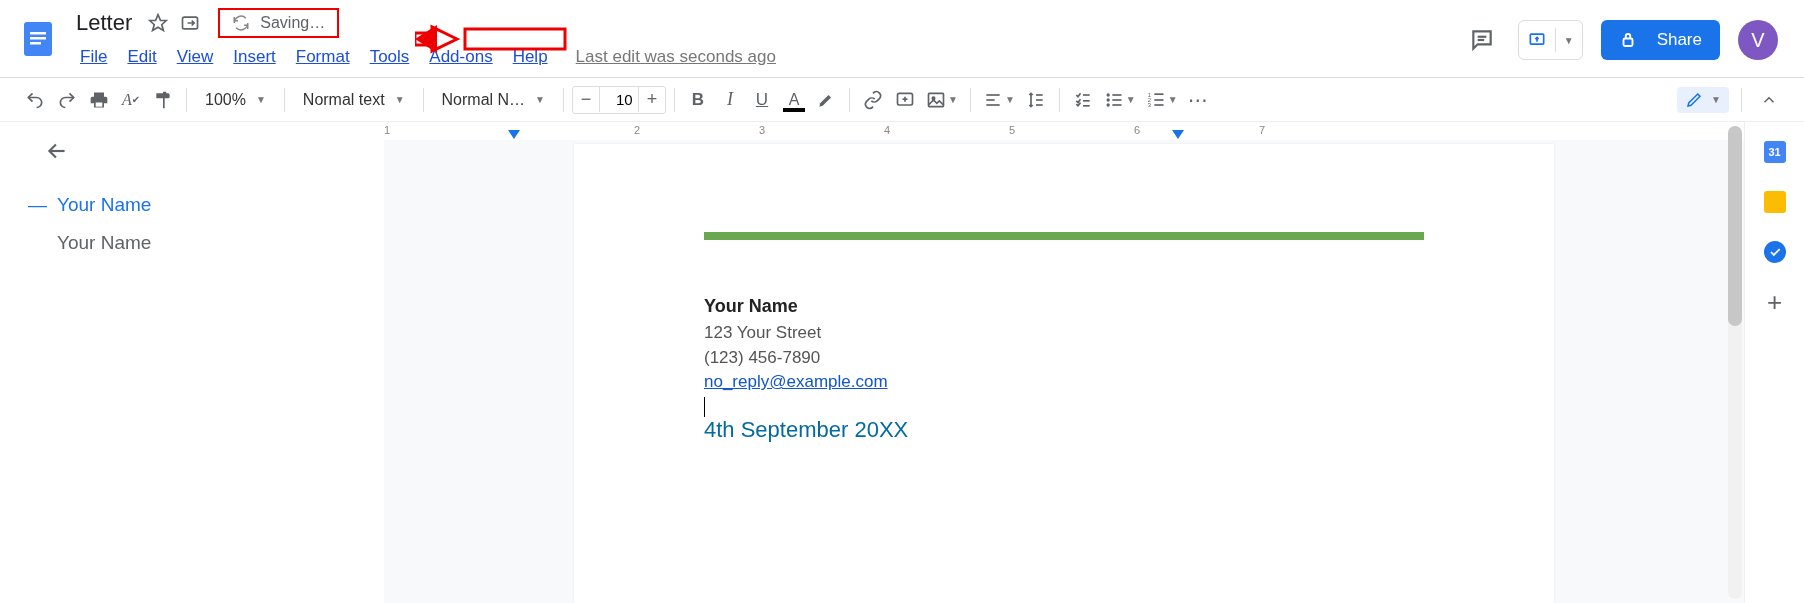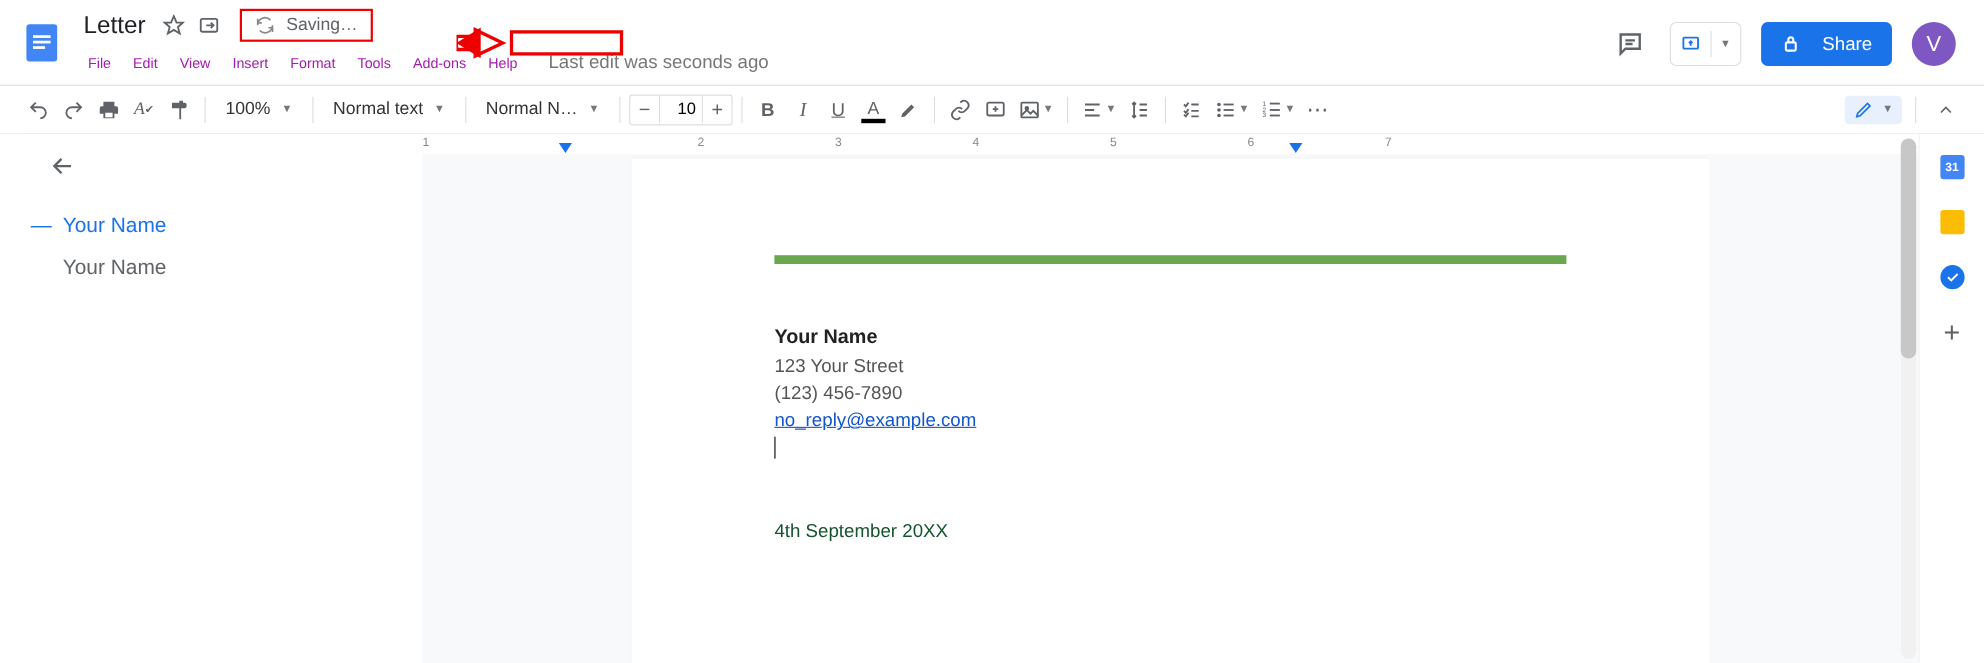--- a/index.html
+++ b/index.html
@@ -9,22 +9,22 @@
   .header { display: flex; align-items: flex-start; padding: 8px 16px 0 16px; height: 78px; border-bottom: 1px solid #ddd; justify-content: center; }
   .docs-logo { width: 44px; height: 60px; display: flex; align-items: center; justify-content: center; margin-right: 10px; }
   .docs-logo svg { width: 40px; height: 40px; }
   .title-area { flex: 1; }
   .title-row { display: flex; align-items: center; height: 30px; }
   .doc-title { font-size: 22px; color: #202124; padding: 2px 6px; margin-right: 4px; }
   .title-icon { width: 28px; height: 28px; display: flex; align-items: center; justify-content: center; color: #5f6368; margin: 0 2px; cursor: pointer; }
   .saving-box { display: flex; align-items: center; border: 2px solid #e00; padding: 4px 12px; margin-left: 12px; color: #5f6368; font-size: 16px; }
   .saving-box .spin { margin-right: 10px; }
   .menu-row { display: flex; align-items: center; height: 30px; margin-top: 4px; }
-  .menu-item { font-size: 13px; color: #a21caf; padding: 4px 10px; cursor: pointer; }
-  .last-edit { font-size: 17px; color: #777; margin-left: 18px; cursor: pointer; }
+  .menu-item { font-size: 17px; color: #1d4ed8; padding: 4px 10px; cursor: pointer; text-decoration: underline; }
+  .last-edit { font-size: 17px; color: #777; text-decoration: underline; margin-left: 18px; cursor: pointer; }
   .header-right { display: flex; align-items: center; gap: 18px; padding-top: 12px; margin-left: auto; padding-right: 10px;}
   .hr-icon { width: 36px; height: 36px; display: flex; align-items: center; justify-content: center; color: #5f6368; cursor: pointer; }
   .present-btn { display: flex; align-items: center; border: 1px solid #dadce0; border-radius: 6px; height: 40px; padding: 0 8px; cursor: pointer; color:#1a73e8;}
   .present-btn .div { width:1px; height:24px; background:#dadce0; margin:0 8px;}
   .share-btn { background: #1a73e8; color: #fff; border-radius: 6px; height: 40px; display: flex; align-items: center; padding: 0 18px; font-size: 17px; font-weight: 500; cursor: pointer; gap: 20px; }
   .avatar { width: 40px; height: 40px; border-radius: 50%; background: #7e57c2; color: #fff; display: flex; align-items: center; justify-content: center; font-size: 20px; cursor: pointer; }
 
   
   .red-arrow { position: absolute; left: 415px; top: 19px; }
 
@@ -57,21 +57,21 @@
   .ruler .num { position:absolute; top:2px; font-size:11px;}
   .ruler-marker-left { position:absolute; top:8px; width:0; height:0; border-left:6px solid transparent; border-right:6px solid transparent; border-top:9px solid #1a73e8;}
   .ruler-marker-right { position:absolute; top:8px; width:0; height:0; border-left:6px solid transparent; border-right:6px solid transparent; border-top:9px solid #1a73e8;}
 
   .page { background: #fff; width: 980px; margin: 4px auto 0 auto; min-height: 500px; padding: 88px 130px 30px 130px; box-shadow: 0 0 2px rgba(0,0,0,0.07);}
   .green-bar { height: 8px; background: #6aa84f; margin-bottom: 56px; width: 100%; }
   .doc-name { font-weight: bold; font-size: 18px; color:#222; margin-bottom: 4px;}
   .doc-line { font-size: 17px; color: #555; line-height: 1.45;}
   .doc-link { color: #1155cc; text-decoration: underline;}
   .cursor-line { border-left: 1.5px solid #000; height: 20px; margin-top:2px;}
-  .doc-date { margin-top: 56px; font-size: 17px; color:#14532d;}
+  .doc-date { font-size: 22px; color:#0369a1;}
 
   .scroll-track { position:absolute; right:2px; top:4px; width:14px; height:calc(100% - 8px); background:#f1f1f1; border-radius:7px; }
   .scroll-thumb { position:absolute; right:2px; top:4px; width:14px; height:200px; background:#c7c7c7; border-radius:7px; }
 
   
   .side-panel { width: 60px; border-left: 1px solid #eee; display: flex; flex-direction: column; align-items: center; padding-top: 18px; gap: 26px; height: calc(603px - 78px);}
   .side-icon { width: 24px; height: 24px; cursor: pointer; display:flex; align-items:center; justify-content:center;}
   .cal-ico{ background:#4285f4; color:#fff; font-size:11px; border-radius:3px; width:22px; height:22px; display:flex; align-items:center; justify-content:center; font-weight:bold;}
   .keep-ico{ width:22px; height:22px; background:#fbbc04; border-radius:3px;}
   .tasks-ico{ width:22px; height:22px; background:#1a73e8; border-radius:50%; display:flex; align-items:center; justify-content:center; color:#fff;}

